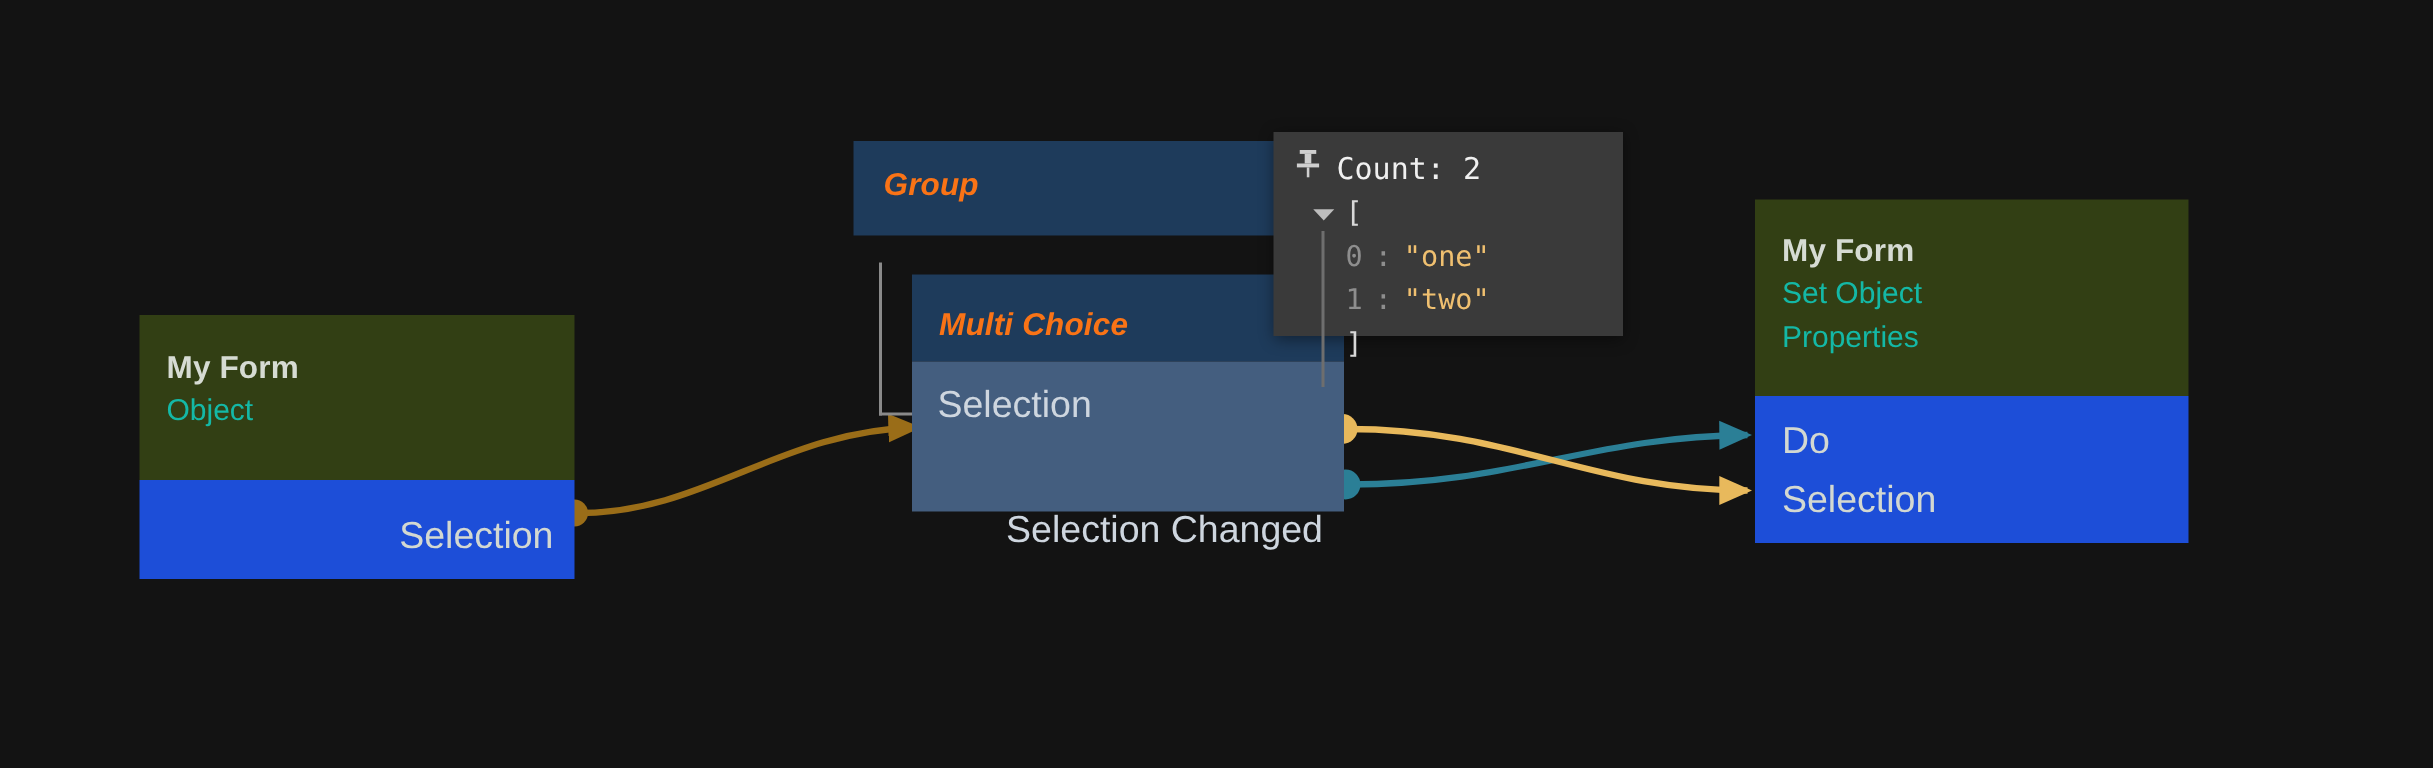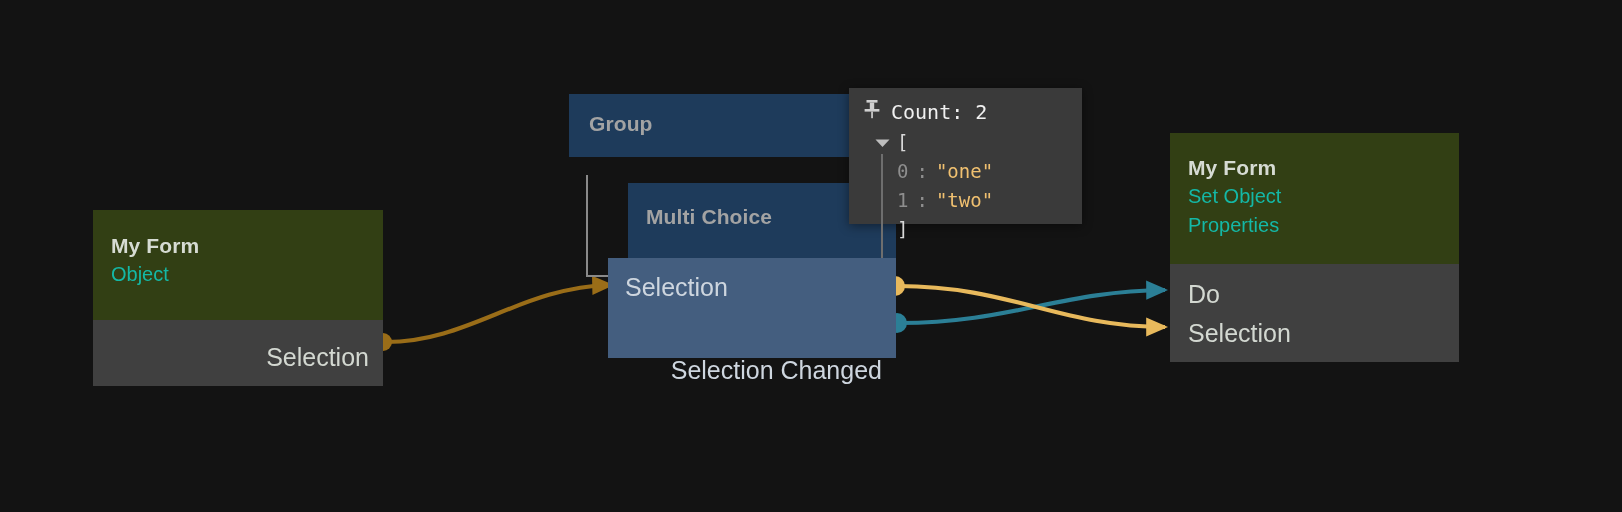--- a/index.html
+++ b/index.html
@@ -49,26 +49,26 @@
   }
   .node-subtitle {
     font-size: 20px;
     font-weight: normal;
     color: #14b8a6;
     line-height: 1.42;
   }
 
   
   .green .node-header { background: #323f14; }
-  .green .node-body   { background: #404040; }
+  .green .node-body   { background: #1d4ed8; }
 
   
   .blue .node-header  { background: #1e3b5b; }
   .blue .node-body    { background: #445e7f; }
-  .blue .node-title   { color: #a3a3a3; }
+  .blue .node-title   { color: #f97316; font-style: italic; }
 
   .port-row {
     position: absolute;
     font-size: 25px;
     color: #d3d8d1;
     white-space: nowrap;
     line-height: 1;
   }
   .port-row.out { text-align: right; }
   .blue .port-row { color: #ced6df; }
@@ -181,21 +181,21 @@
 
   <div class="node blue group-node" style="left:569px; top:94px; width:290px;">
     <div class="node-header" style="height:63px; padding-top:16px;">
       <div class="node-title">Group</div>
     </div>
   </div>
 
   <div class="scope-bracket" style="left:586px; top:175px; width:25px; height:102px;"></div>
 
   <div class="node blue" style="left:608px; top:183px; width:288px;">
-    <div class="node-header" style="height:75px; padding-top:20px;margin-left:20px;">
+    <div class="node-header" style="height:58px; padding-top:20px;">
       <div class="node-title">Multi Choice</div>
     </div>
     <div class="node-body" style="height:100px;">
       <div class="port-row" style="left:17px; top:17px;">
         <span>Selection</span>
       </div>
       <div class="port-row out" style="right:14px; top:56px;margin-top:44px;">
         <span>Selection Changed</span>
       </div>
     </div>

